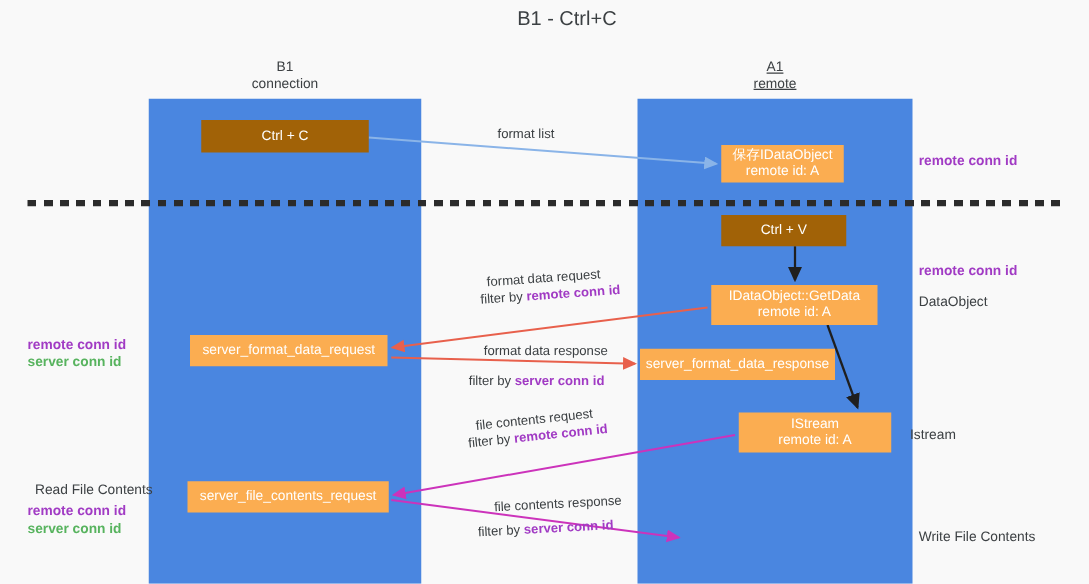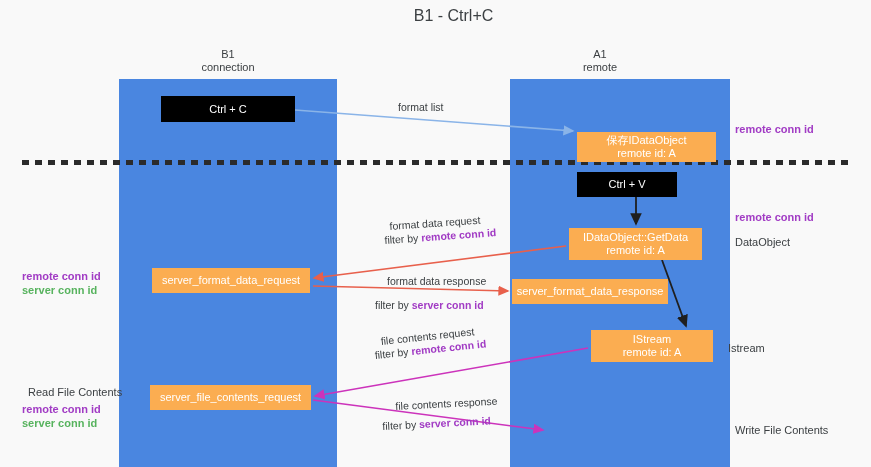--- a/index.html
+++ b/index.html
@@ -20,41 +20,41 @@
   
   #title{
     position:absolute;left:0;top:6px;width:871px;
     text-align:center;font-size:16px;color:#3c4043;line-height:20px;margin-left:18px;
   }
   .lane-head{
     position:absolute;text-align:center;font-size:11px;color:#3c4043;
     line-height:13px;
   }
   #head-b1{left:119px;top:48px;width:218px;}
-  #head-a1{left:490px;top:48px;width:220px;}
+  #head-a1{left:510px;top:48px;width:220px;text-decoration:underline;}
 
   
   #dash{
     position:absolute;left:22px;top:160px;width:828px;height:5px;
     background:repeating-linear-gradient(to right,#2b2b2b 0,#2b2b2b 7px,
                                           rgba(0,0,0,0) 7px,rgba(0,0,0,0) 13px);
   }
 
   
   .node{
     position:absolute;box-sizing:border-box;
     display:flex;align-items:center;justify-content:center;
     text-align:center;color:#ffffff;font-size:11px;line-height:13px;
     padding:2px 4px;
   }
-  .green{background:#000000;}
+  .green{background:#a16207;}
   .orange{background:#fbad51;}
 
   #n-ctrlc{left:161px;top:96px;width:134px;height:26px;}
-  #n-save {left:577px;top:132px;width:139px;height:30px;}
+  #n-save {left:577px;top:116px;width:98px;height:30px;}
   #n-ctrlv{left:577px;top:172px;width:100px;height:25px;text-align:right;}
   #n-getdata{left:569px;top:228px;width:133px;height:32px;}
   #n-sfdreq{left:152px;top:268px;width:158px;height:25px;}
   #n-sfdres{left:512px;top:279px;width:156px;height:25px;}
   #n-istream{left:591px;top:330px;width:122px;height:32px;}
   #n-sfcreq{left:150px;top:385px;width:161px;height:25px;}
   #n-sfcres{left:547px;top:418px;width:161px;height:25px;}
 
   
   .rlabel{

